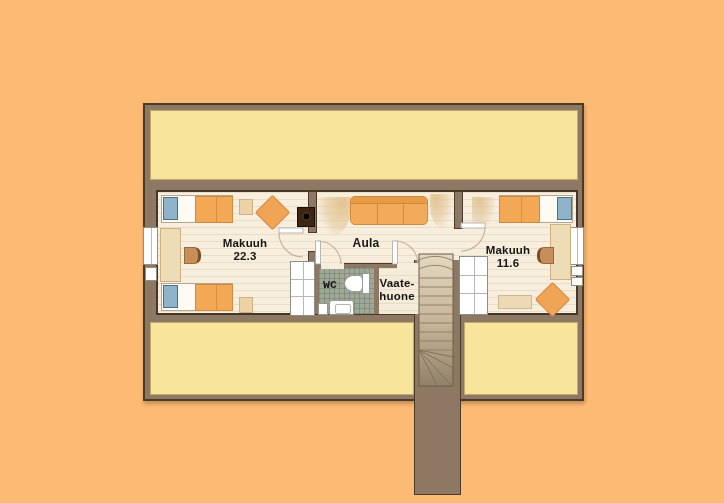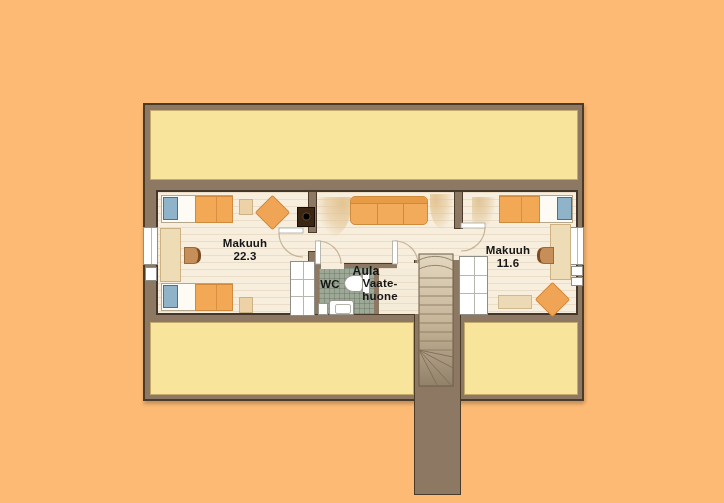--- a/index.html
+++ b/index.html
@@ -280,27 +280,27 @@
     <g>
       <path d="M395,241 A23,23 0 0 1 418,264" fill="none" stroke="#c5b598" stroke-width="1.2"></path>
       <rect x="392.5" y="241" width="5" height="23" fill="#ffffff" stroke="#a8a8a0" stroke-width="0.8"></rect>
     </g>
   </svg>
 
   <div class="room-label" style="left:245px;top:250px;">
     <div>Makuuh</div>
     <div>22.3</div>
   </div>
-  <div class="room-label" style="left:366px;top:243px;font-size:12px;margin-top:28px;">
+  <div class="room-label" style="left:366px;top:243px;font-size:12px;">
     <div>Aula</div>
   </div>
-  <div class="room-label" style="left:330px;top:284px;">
+  <div class="room-label" style="left:330px;top:284px;font-family:Liberation Mono, monospace;">
     <div>WC</div>
   </div>
-  <div class="room-label" style="left:380px;top:290px;">
+  <div class="room-label" style="left:397px;top:290px;">
     <div>Vaate-</div>
     <div>huone</div>
   </div>
   <div class="room-label" style="left:508px;top:257px;">
     <div>Makuuh</div>
     <div>11.6</div>
   </div>
 
 </div>
 

